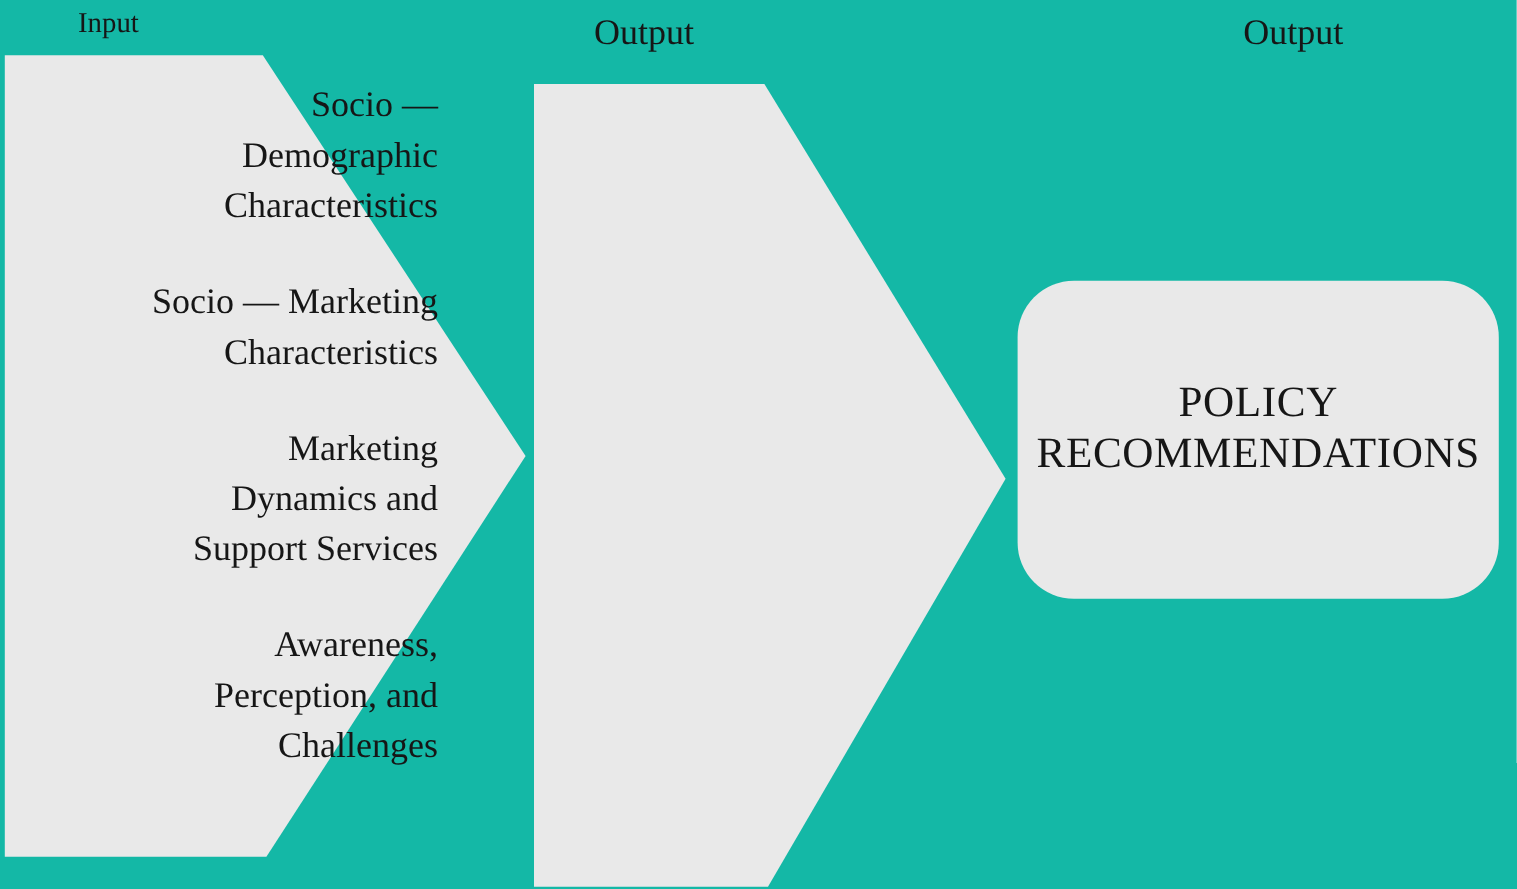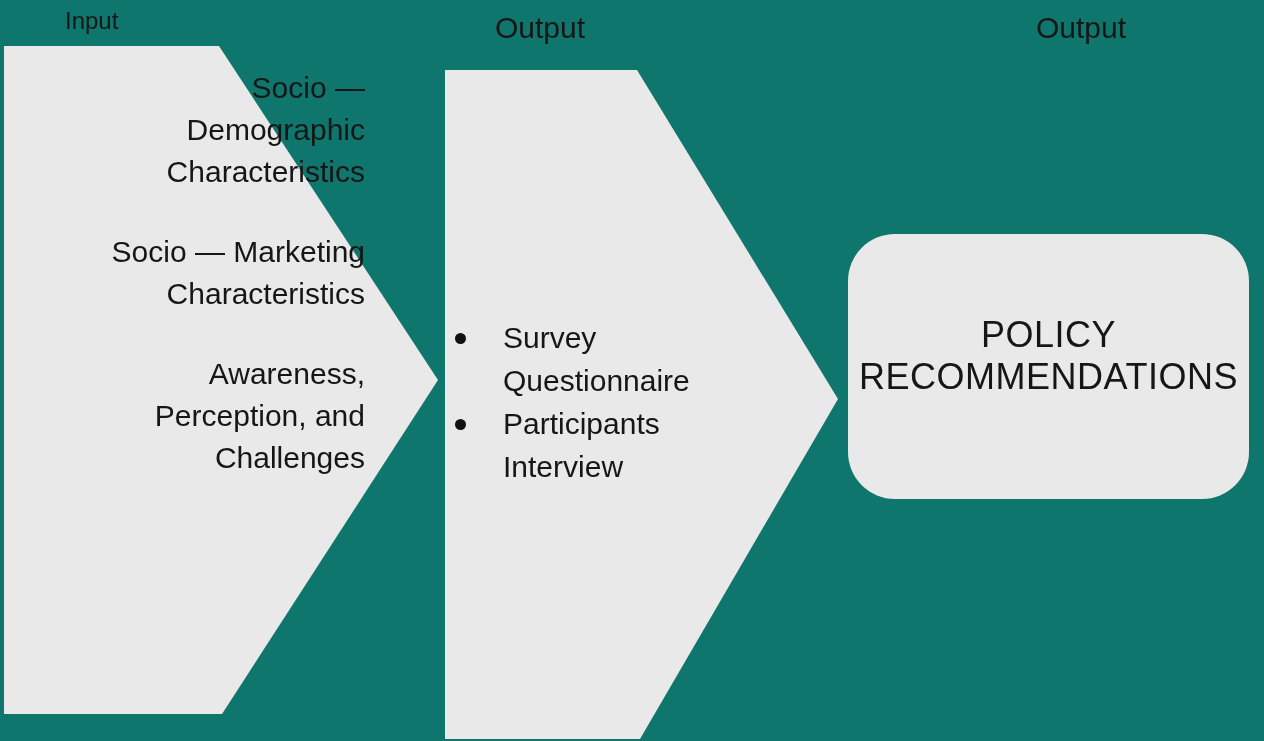--- a/index.html
+++ b/index.html
@@ -1,21 +1,21 @@
 <!DOCTYPE html>
 <html><head>
 <meta charset="utf-8">
 <style>
   html,body{margin:0;padding:0;background:#ffffff;}
   .canvas{
     position:relative;
     width:1264px;height:741px;
-    background:#0f766e;
+    background:#14b8a6;
     overflow:hidden;
-    font-family:Liberation Sans, sans-serif;
+    font-family:Liberation Serif, serif;
     color:#161616;
   }
   .shapes{position:absolute;left:0;top:0;}
   .shape{fill:#e9e9e9;stroke:none;}
 
   .hdr{position:absolute;line-height:1.15;white-space:nowrap;}
   .hdr-input{left:65px;top:7px;font-size:24px;}
   .hdr-process{left:495px;top:11px;font-size:30px;}
   .hdr-output{left:1036px;top:11px;font-size:30px;}
 
@@ -58,33 +58,24 @@
   <div class="hdr hdr-input">Input</div>
   <div class="hdr hdr-process">Output</div>
   <div class="hdr hdr-output">Output</div>
 
   <div class="input-items">
     <div class="para">Socio —
 Demographic
 Characteristics</div>
     <div class="para">Socio — Marketing
 Characteristics</div>
+    <div class="para">Marketing
+Dynamics and
+Support Services</div>
     <div class="para">Awareness,
 Perception, and
 Challenges</div>
   </div>
 
-  <div class="bullets">
-    <div class="bullet-row">
-      <span class="dot"></span>
-      <span class="bullet-text">Survey
-Questionnaire</span>
-    </div>
-    <div class="bullet-row">
-      <span class="dot"></span>
-      <span class="bullet-text">Participants
-Interview</span>
-    </div>
-  </div>
 
   <div class="output-label">POLICY RECOMMENDATIONS</div>
 
 </div>
 
 </body></html>

